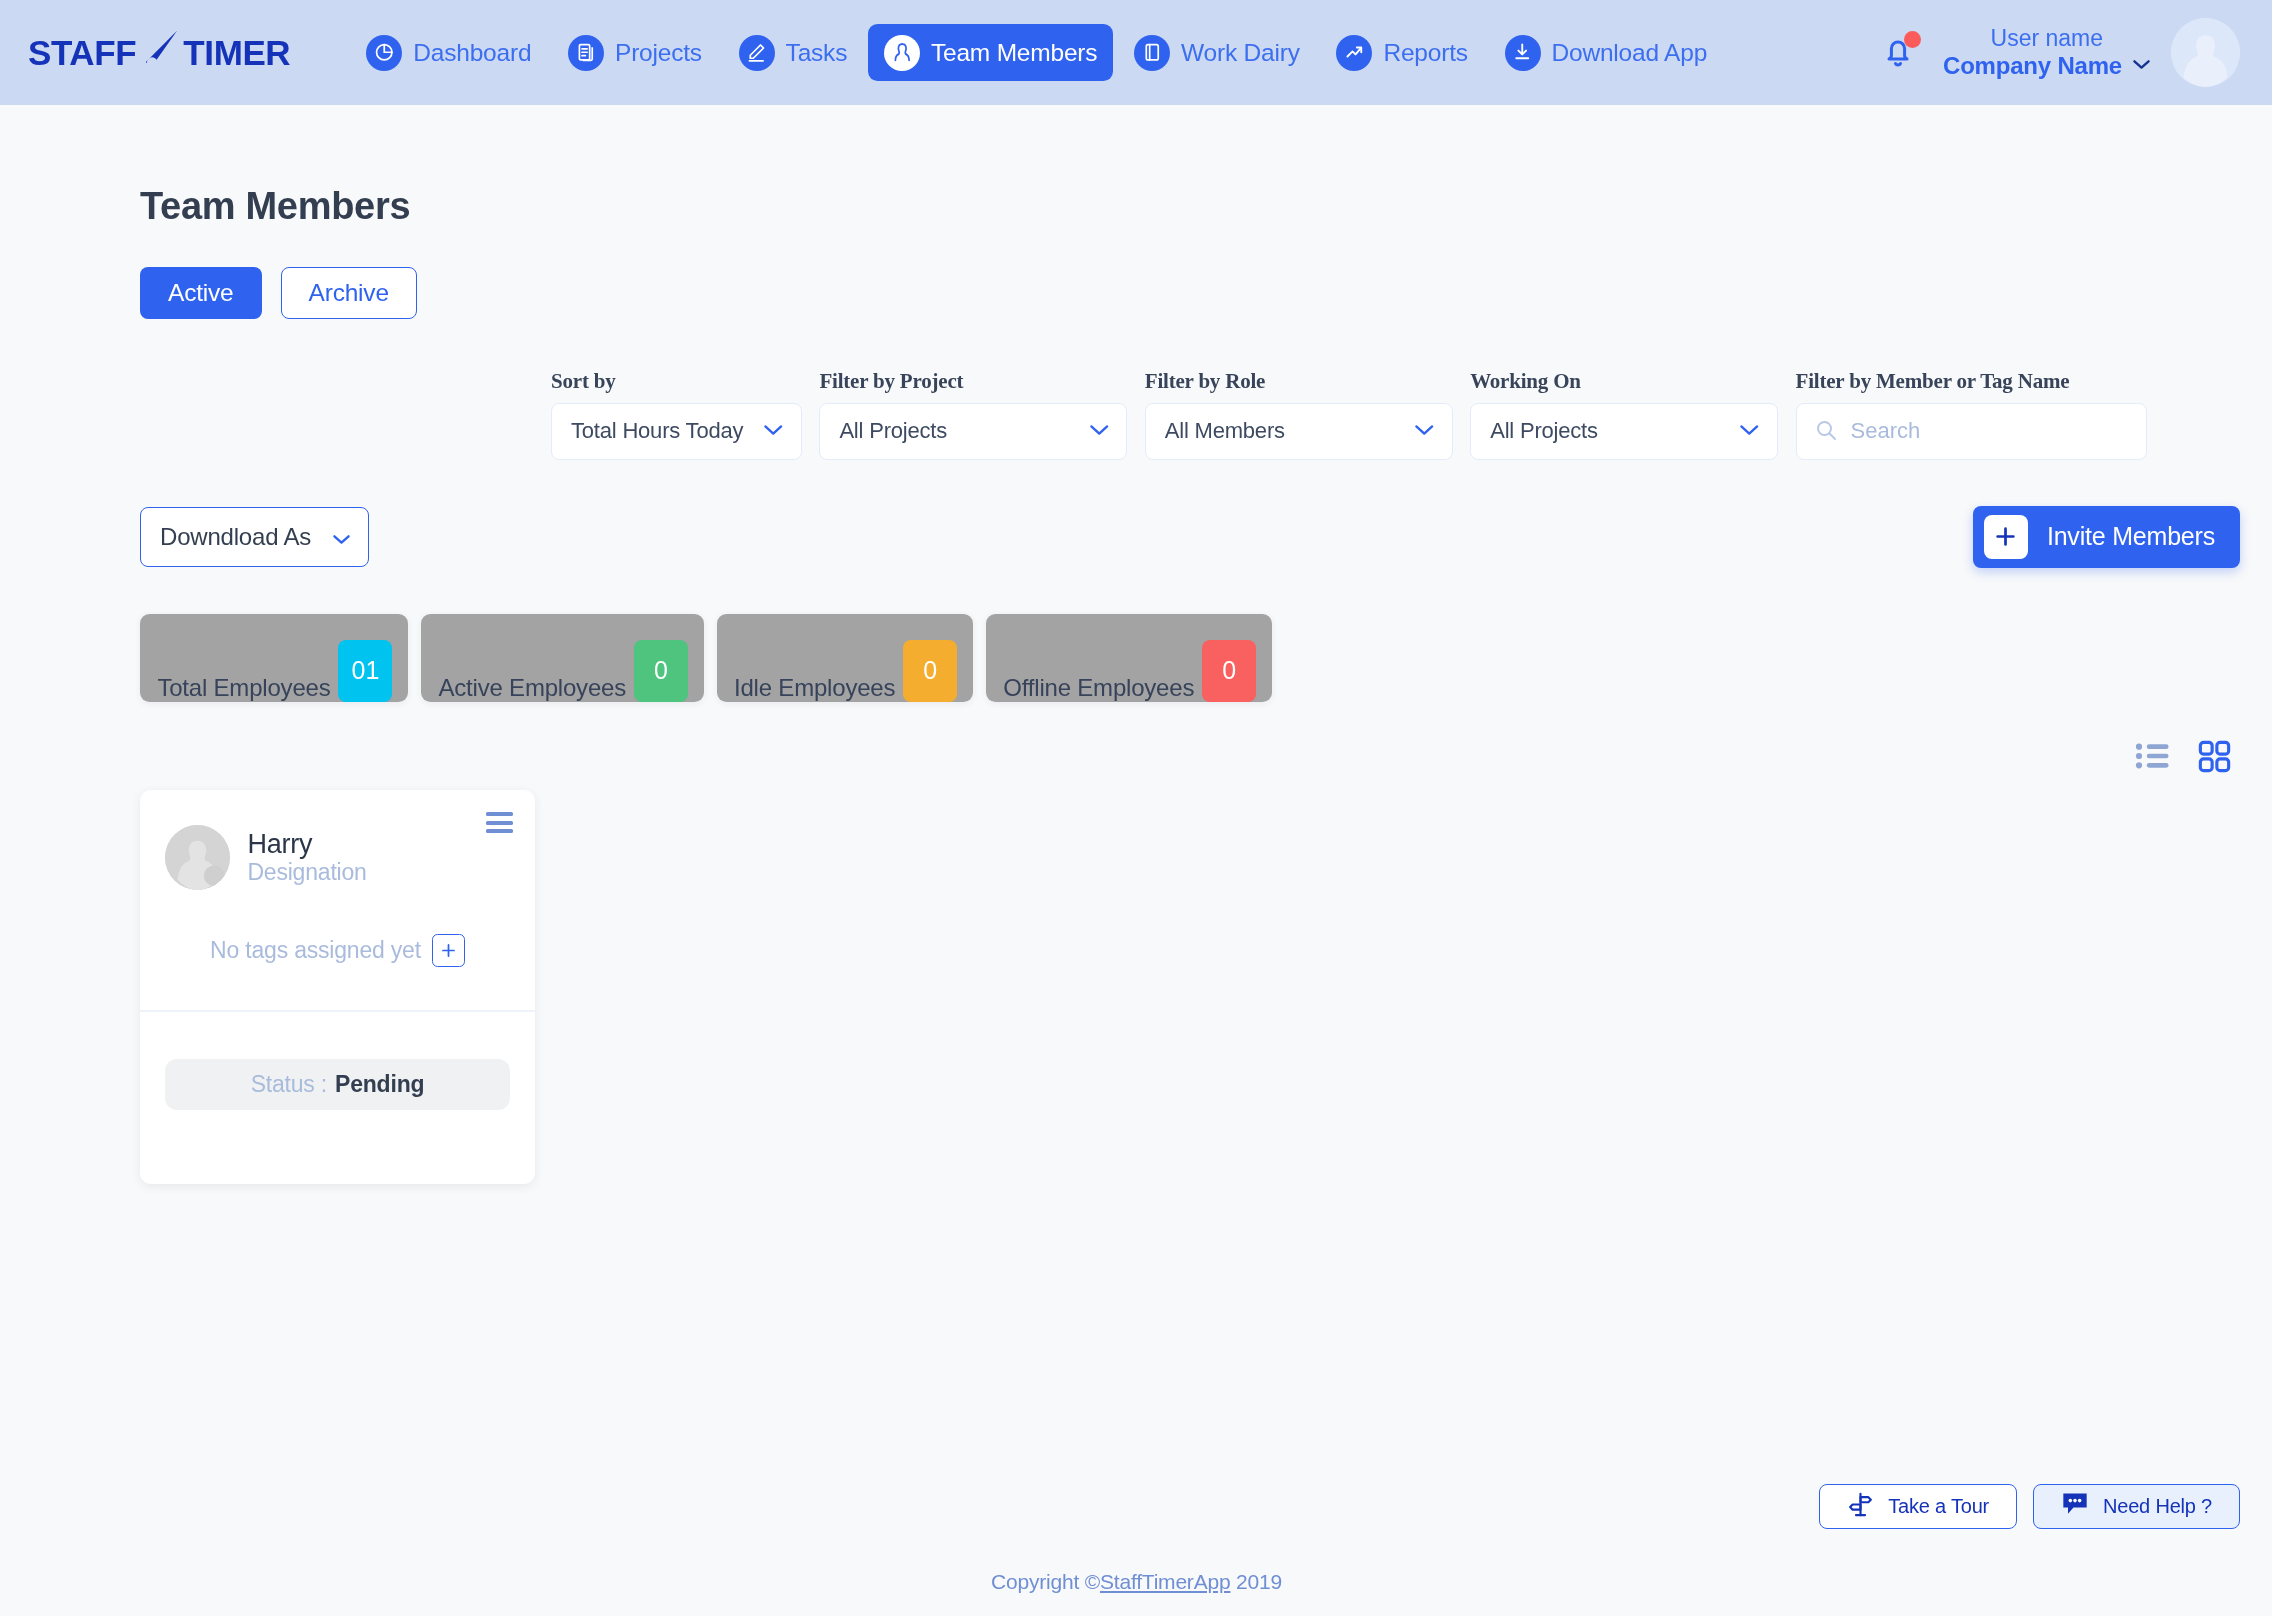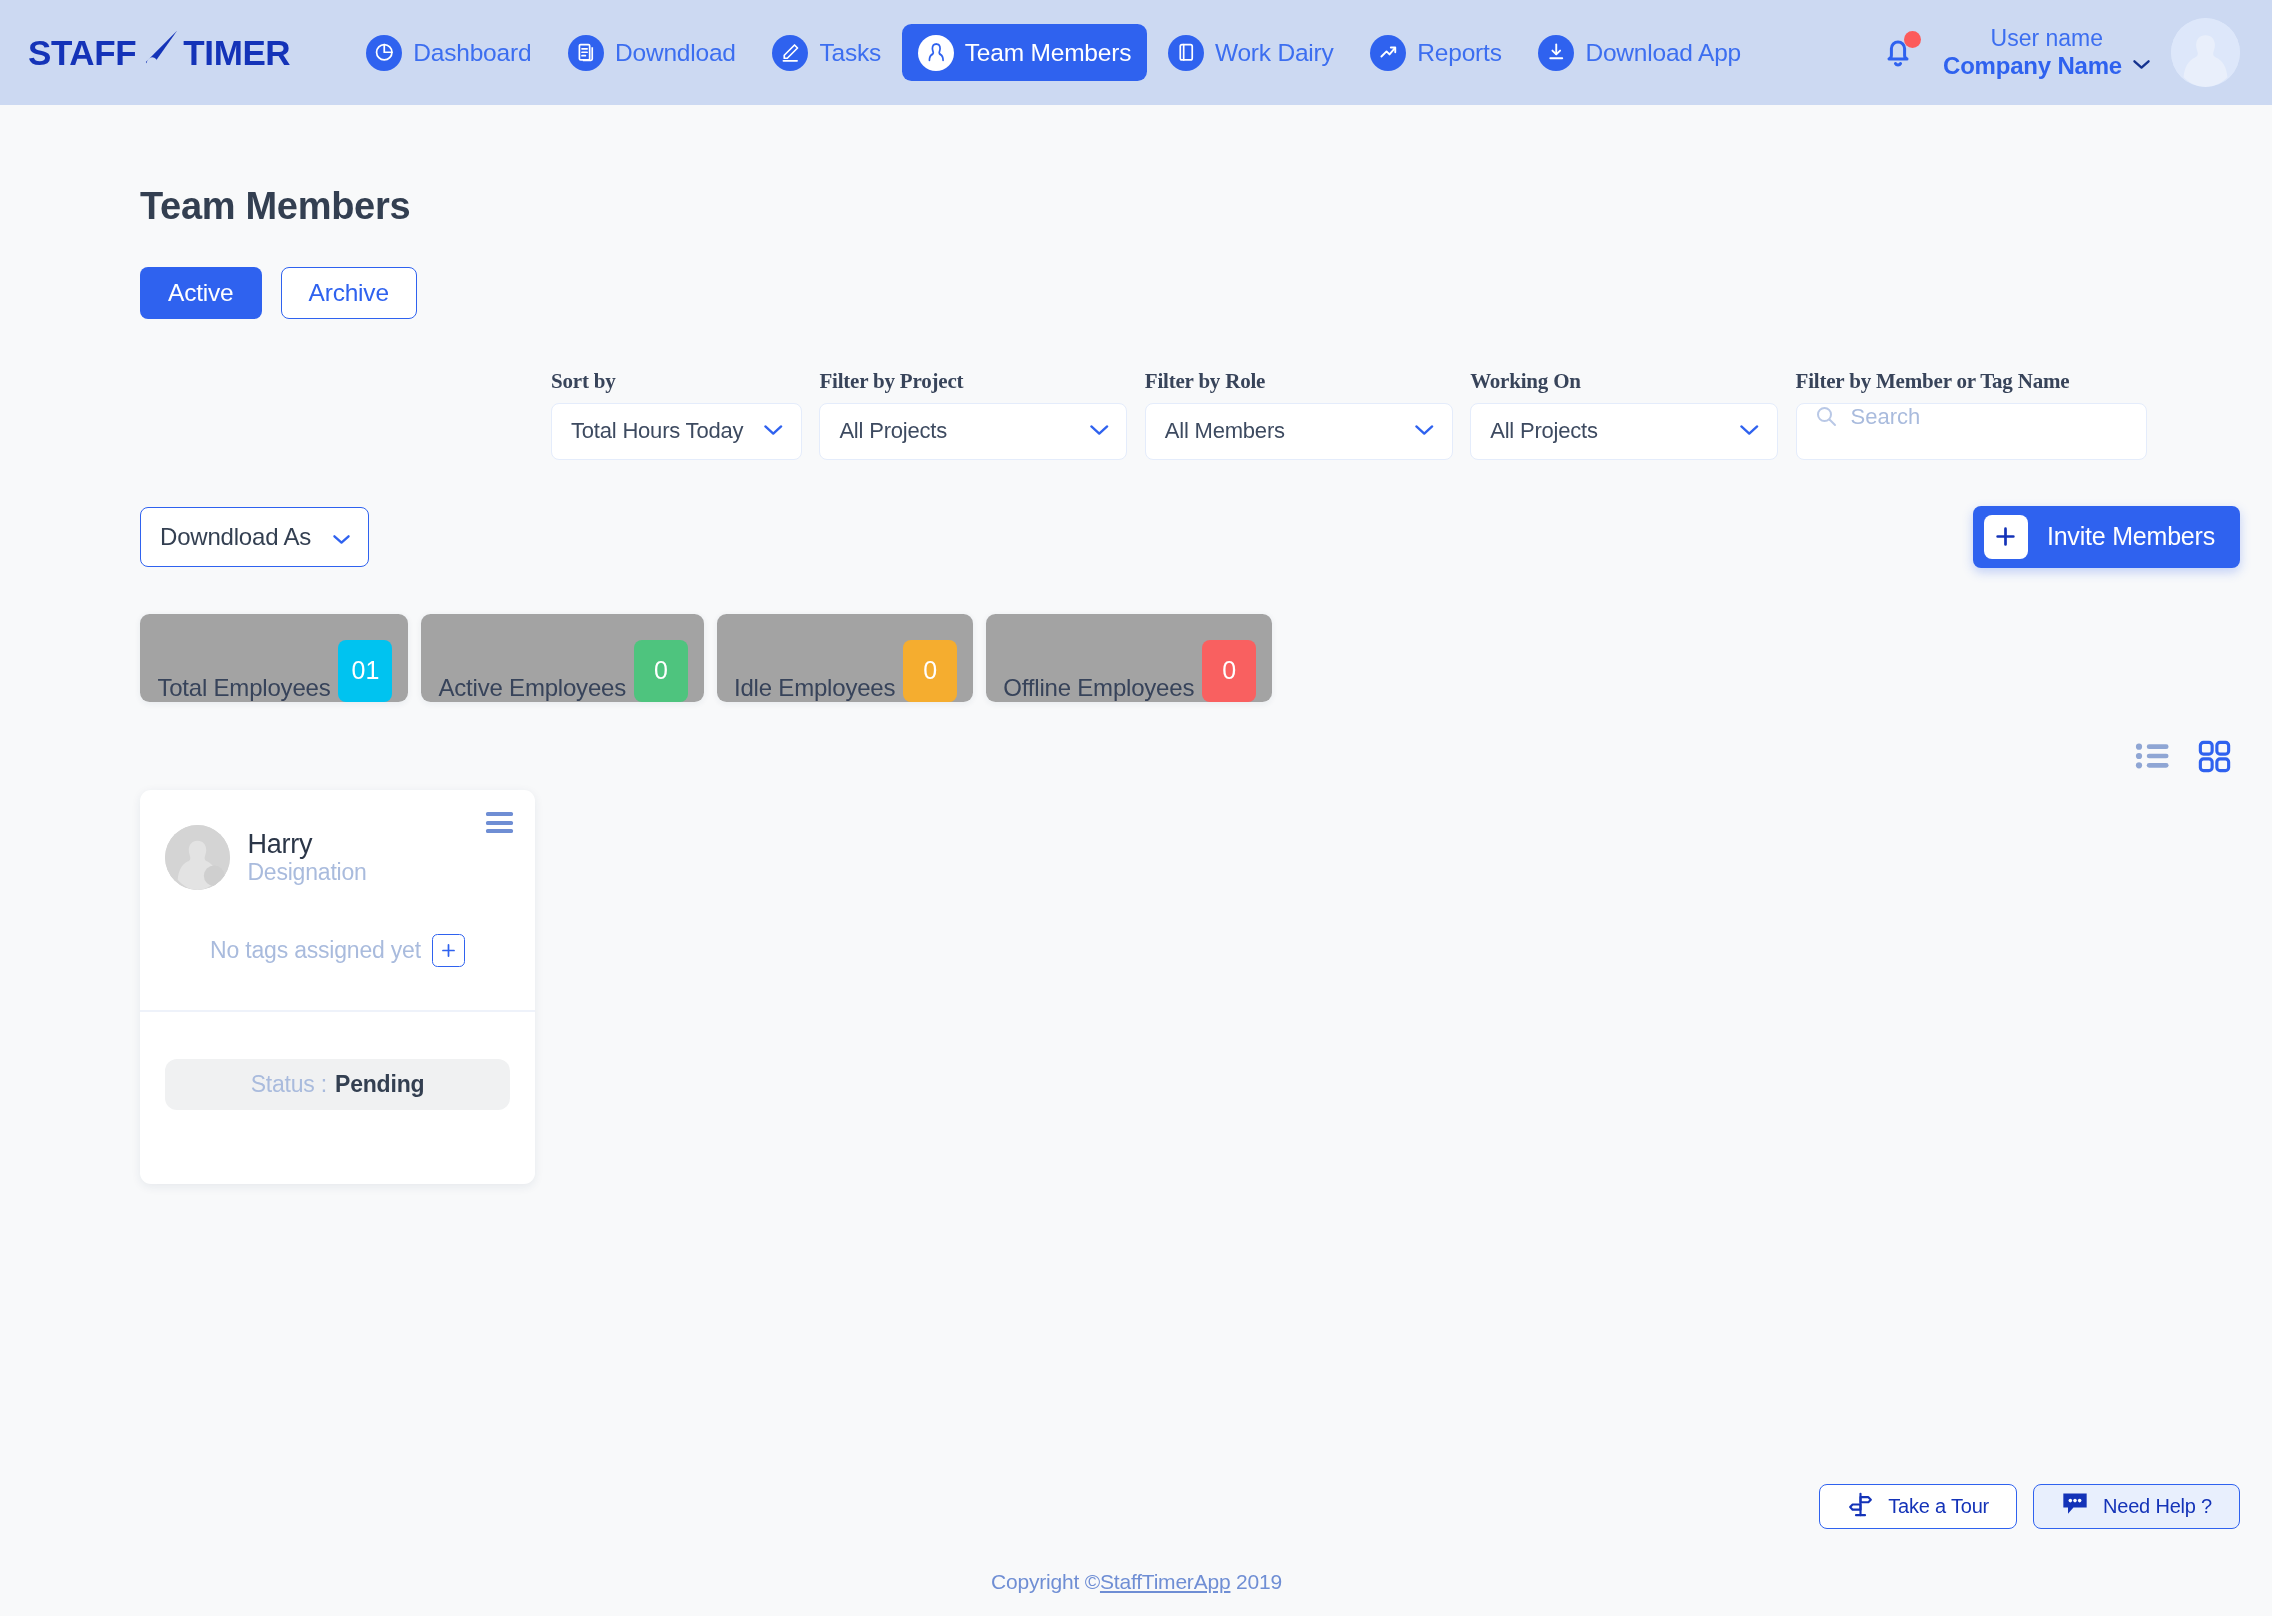--- a/index.html
+++ b/index.html
@@ -177,21 +177,21 @@
   .w-role    { width: 308px; }
   .w-working { width: 308px; }
   .w-search  { width: 351px; }
 
   .search-box {
     height: 57px;
     background: #ffffff;
     border: 1.6px solid #e4ecfb;
     border-radius: 8px;
     display: flex;
-    align-items: flex-start;
+    align-items: center;
     padding: 0 17.4px;
     gap: 12.6px;
     cursor: text;
   }
   .search-box input {
     border: none; outline: none; background: transparent;
     font-family: "Liberation Sans", sans-serif;
     font-size: 22px; color: #3d4a60; width: 100%;
   }
   .search-box input::placeholder { color: #a9bbdd; }
@@ -382,21 +382,21 @@
       </div>
 
       <div class="navitem">
         <span class="navicon">
           <svg width="20.5" height="20.5" viewBox="0 0 24 24" fill="none" stroke="#ffffff" stroke-width="2">
             <rect x="4" y="3" width="12" height="18" rx="1.5"></rect>
               <path d="M19 6 v14 a1.5 1.5 0 0 1-1.5 1.5H8"></path>
               <path d="M7 8h6M7 12h6M7 16h4" stroke-linecap="round"></path>
           </svg>
         </span>
-        <span class="nav-label">Downdload</span>
+        <span class="nav-label">Projects</span>
       </div>
 
       <div class="navitem">
         <span class="navicon">
           <svg width="20.5" height="20.5" viewBox="0 0 24 24" fill="none" stroke="#ffffff" stroke-width="2" stroke-linecap="round" stroke-linejoin="round">
             <path d="M17 3.5 20.5 7 8.5 19H5v-3.5z"></path>
               <path d="M4 22h16"></path>
           </svg>
         </span>
         <span class="nav-label">Tasks</span>

